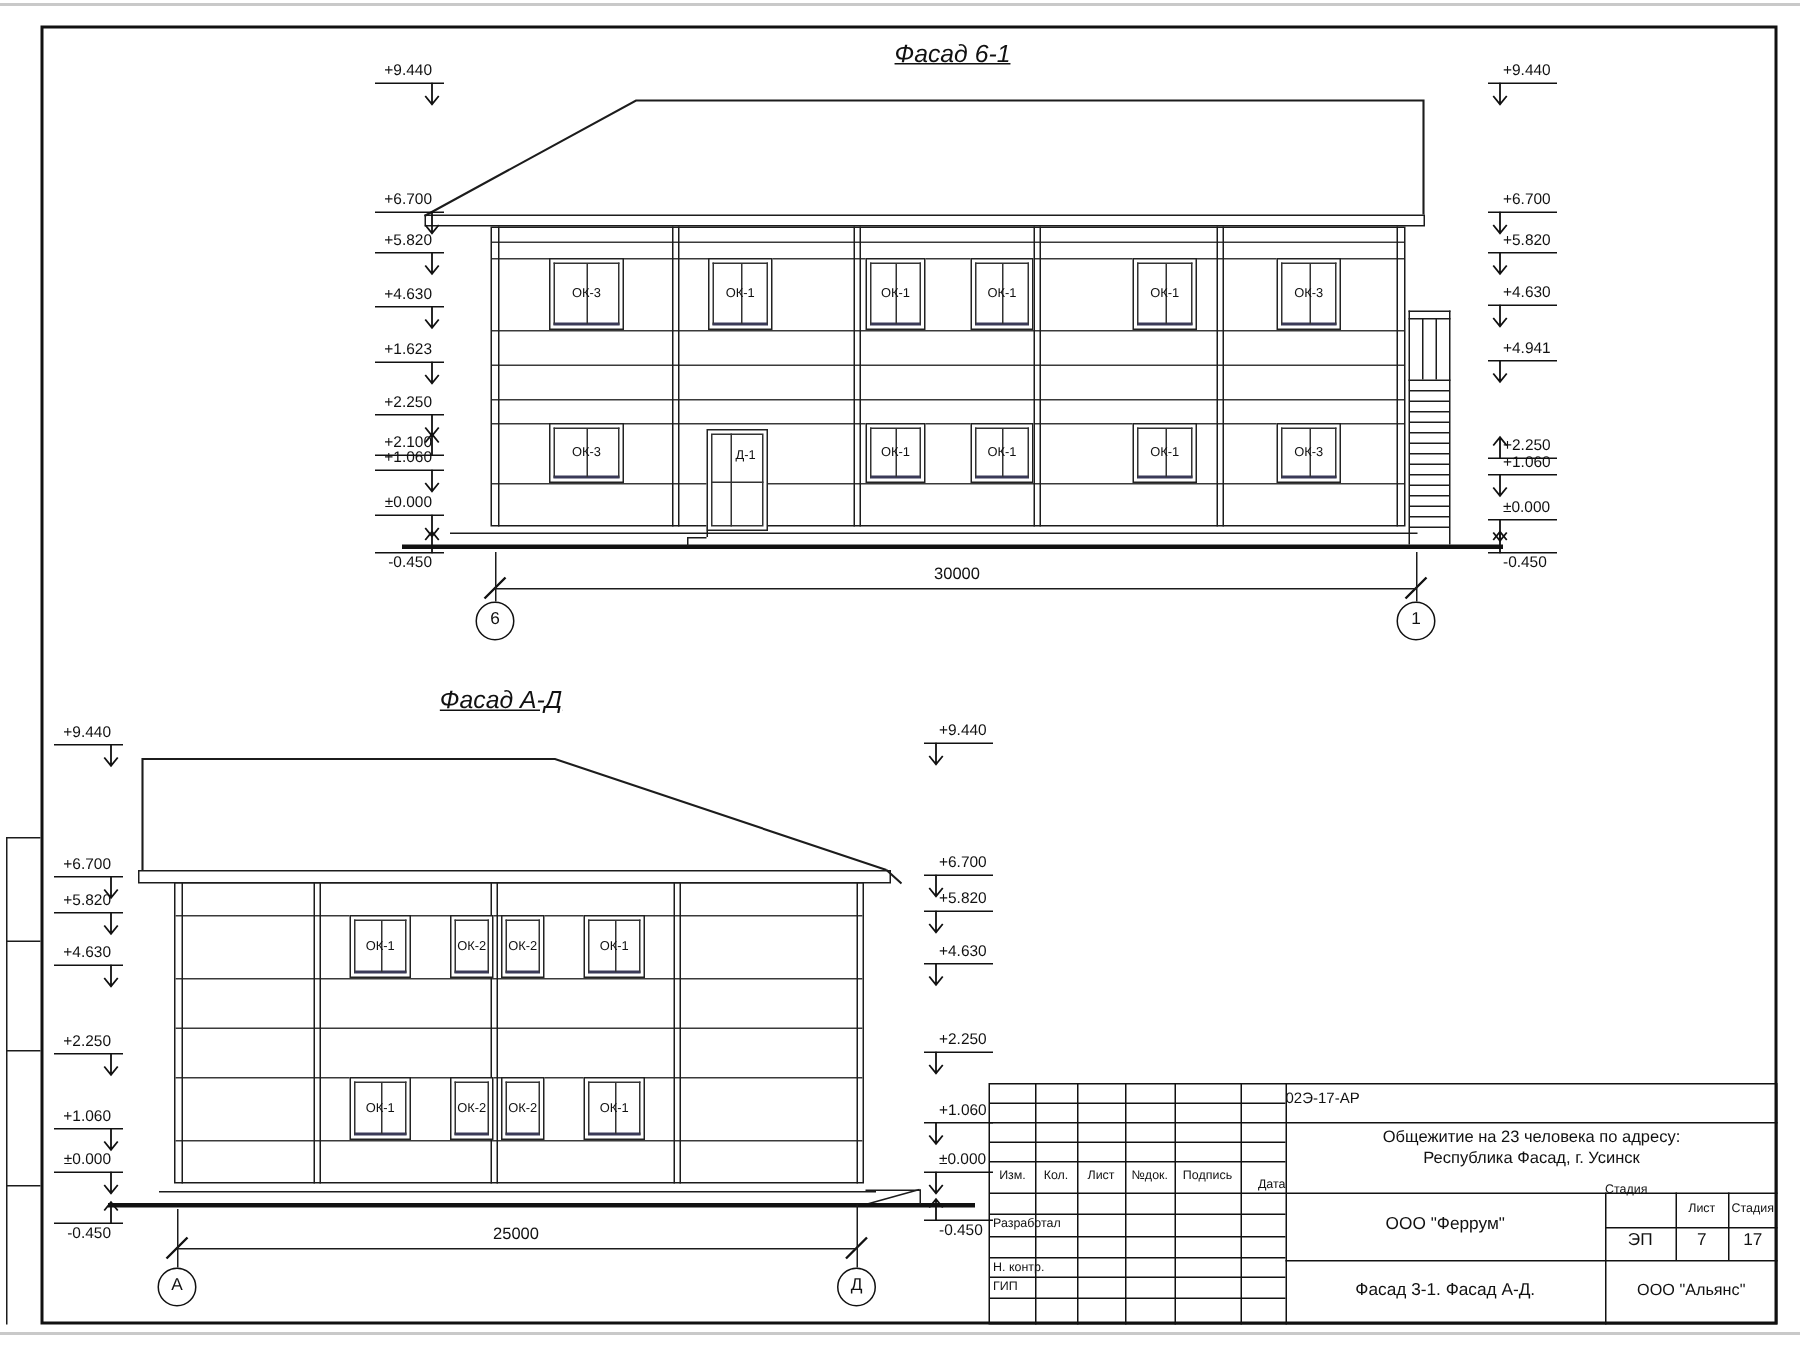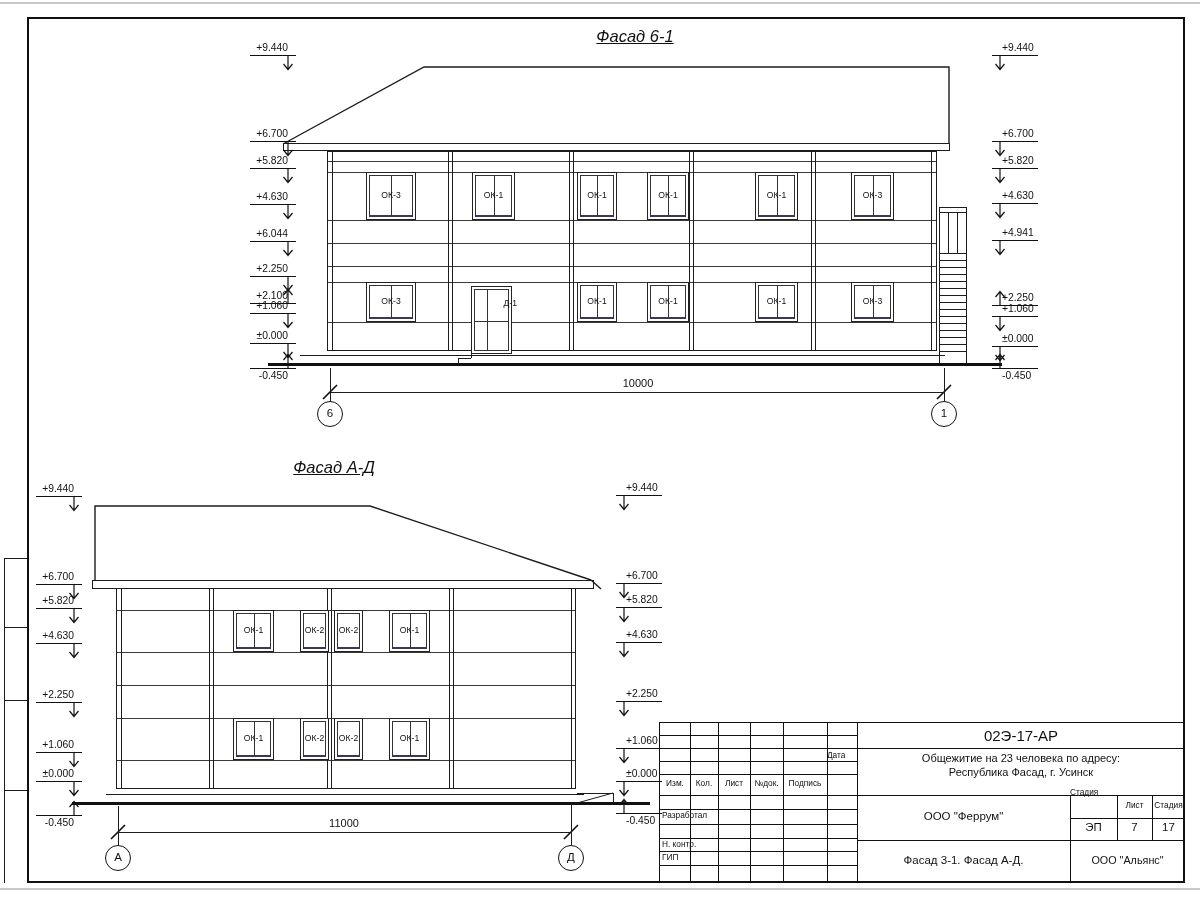--- a/index.html
+++ b/index.html
@@ -15,30 +15,30 @@
   <svg style="position:absolute;left:0;top:0" width="1200" height="900" viewBox="0 0 1200 900">
     <path d="M283 144 L424 67 H949 V143" fill="none" stroke="#1c1c1c" stroke-width="1.4"></path>
     <path d="M95 580 V506 H370 L591 580 M591 580 L601 589" fill="none" stroke="#1c1c1c" stroke-width="1.4"></path>
     <path d="M577 803 L613 793" fill="none" stroke="#1c1c1c" stroke-width="1"></path>
     <path d="M323 399 L337 385 M937 399 L951 385 M111 839 L125 825 M564 839 L578 825" stroke="#111" stroke-width="1.6"></path>
   </svg>
 
   <div class="t" style="left:555px;top:27px;width:160px;text-align:center;font-size:16.5px;font-style:italic;text-decoration:underline">Фасад 6-1</div>
   <div class="t" style="left:254px;top:458px;width:160px;text-align:center;font-size:16.5px;font-style:italic;text-decoration:underline">Фасад А-Д</div>
 
-  <div class="t" style="left:857px;top:727px;width:328px;text-align:center;font-size:15px">02Э-17-АР</div>
+  <div class="t" style="left:857px;top:727px;width:328px;font-size:10px">02Э-17-АР</div>
   <div class="t" style="left:857px;top:752px;width:328px;text-align:center;font-size:11px">Общежитие на 23 человека по адресу:</div>
   <div class="t" style="left:857px;top:766px;width:328px;text-align:center;font-size:11px">Республика Фасад, г. Усинск</div>
 
   <div class="t" style="left:660px;top:779px;width:30px;text-align:center;font-size:8.3px">Изм.</div>
   <div class="t" style="left:690px;top:779px;width:28px;text-align:center;font-size:8.3px">Кол.</div>
   <div class="t" style="left:718px;top:779px;width:32px;text-align:center;font-size:8.3px">Лист</div>
   <div class="t" style="left:750px;top:779px;width:33px;text-align:center;font-size:8.3px">№док.</div>
   <div class="t" style="left:783px;top:779px;width:44px;text-align:center;font-size:8.3px">Подпись</div>
-  <div class="t" style="left:827px;top:751px;width:30px;text-align:left;font-size:8.3px">Дата</div>
+  <div class="t" style="left:827px;top:785px;width:30px;text-align:right;font-size:8.3px">Дата</div>
 
   <div class="t" style="left:662px;top:811px;font-size:8.3px">Разработал</div>
   <div class="t" style="left:662px;top:840px;font-size:8.3px">Н. контр.</div>
   <div class="t" style="left:662px;top:853px;font-size:8.3px">ГИП</div>
 
   <div class="t" style="left:857px;top:810px;width:213px;text-align:center;font-size:11.5px">ООО "Феррум"</div>
 
   <div class="t" style="left:1070px;top:788px;width:47px;text-align:left;font-size:8.3px">Стадия</div>
   <div class="t" style="left:1117px;top:801px;width:35px;text-align:center;font-size:8.3px">Лист</div>
   <div class="t" style="left:1152px;top:801px;width:33px;text-align:center;font-size:8.3px">Стадия</div>
@@ -122,21 +122,21 @@
     <div style="position: absolute; left: 776.5px; top: 286px; width: 1px; height: 32px; background: rgb(51, 51, 51);"></div>
     <div style="position: absolute; left: 750px; top: 296px; width: 53px; text-align: center; color: rgb(17, 17, 17); white-space: nowrap; font-size: 8.6px; line-height: 11px;">ОК-1</div>
     <div style="position: absolute; left: 851px; top: 282px; width: 43px; height: 40px; border: 1.4px solid rgb(34, 34, 34); background: rgb(255, 255, 255);"></div>
     <div style="position: absolute; left: 854px; top: 285px; width: 37px; height: 34px; border-width: 1px 1px 2px; border-style: solid; border-color: rgb(51, 51, 51) rgb(51, 51, 51) rgb(58, 58, 88); border-image: initial;"></div>
     <div style="position: absolute; left: 872.5px; top: 286px; width: 1px; height: 32px; background: rgb(51, 51, 51);"></div>
     <div style="position: absolute; left: 846px; top: 296px; width: 53px; text-align: center; color: rgb(17, 17, 17); white-space: nowrap; font-size: 8.6px; line-height: 11px;">ОК-3</div>
     <div style="position: absolute; left: 471px; top: 286px; width: 41px; height: 68px; border: 1.4px solid rgb(34, 34, 34); background: rgb(255, 255, 255);"></div>
     <div style="position: absolute; left: 474px; top: 289px; width: 35px; height: 62px; border: 1px solid rgb(51, 51, 51);"></div>
     <div style="position: absolute; left: 487px; top: 289px; width: 1px; height: 62px; background: rgb(51, 51, 51);"></div>
     <div style="position: absolute; left: 474px; top: 321px; width: 35px; height: 1px; background: rgb(51, 51, 51);"></div>
-    <div style="position: absolute; left: 477px; top: 298px; width: 40px; text-align: right; color: rgb(17, 17, 17); white-space: nowrap; font-size: 8.6px; line-height: 11px;">Д-1</div>
+    <div style="position: absolute; left: 477px; top: 298px; width: 40px; text-align: center; color: rgb(17, 17, 17); white-space: nowrap; font-size: 8.6px; line-height: 11px;">Д-1</div>
     <div style="position: absolute; left: 939px; top: 207px; width: 1.4px; height: 156px; background: rgb(28, 28, 28);"></div>
     <div style="position: absolute; left: 966px; top: 207px; width: 1.4px; height: 156px; background: rgb(28, 28, 28);"></div>
     <div style="position: absolute; left: 939px; top: 207px; width: 28px; height: 1px; background: rgb(28, 28, 28);"></div>
     <div style="position: absolute; left: 939px; top: 212px; width: 28px; height: 1px; background: rgb(28, 28, 28);"></div>
     <div style="position: absolute; left: 948px; top: 212px; width: 1px; height: 41px; background: rgb(28, 28, 28);"></div>
     <div style="position: absolute; left: 957px; top: 212px; width: 1px; height: 41px; background: rgb(28, 28, 28);"></div>
     <div style="position: absolute; left: 939px; top: 253px; width: 28px; height: 1px; background: rgb(28, 28, 28);"></div>
     <div style="position: absolute; left: 940px; top: 260px; width: 26px; height: 1px; background: rgb(28, 28, 28);"></div>
     <div style="position: absolute; left: 940px; top: 267px; width: 26px; height: 1px; background: rgb(28, 28, 28);"></div>
     <div style="position: absolute; left: 940px; top: 274px; width: 26px; height: 1px; background: rgb(28, 28, 28);"></div>
@@ -168,21 +168,21 @@
     <div style="position: absolute; left: 236px; top: 155px; width: 52px; text-align: right; color: rgb(17, 17, 17); white-space: nowrap; font-size: 10.3px; line-height: 11px;">+5.820</div>
     <div style="position: absolute; left: 250px; top: 204px; width: 46px; height: 1px; background: rgb(17, 17, 17);"></div>
     <svg width="12" height="16" style="position: absolute; left: 282px; top: 204px;">
       <path d="M6 0 L6 14 M1.5 9 L6 14.5 L10.5 9" fill="none" stroke="#111" stroke-width="1.2"></path>
     </svg>
     <div style="position: absolute; left: 236px; top: 191px; width: 52px; text-align: right; color: rgb(17, 17, 17); white-space: nowrap; font-size: 10.3px; line-height: 11px;">+4.630</div>
     <div style="position: absolute; left: 250px; top: 241px; width: 46px; height: 1px; background: rgb(17, 17, 17);"></div>
     <svg width="12" height="16" style="position: absolute; left: 282px; top: 241px;">
       <path d="M6 0 L6 14 M1.5 9 L6 14.5 L10.5 9" fill="none" stroke="#111" stroke-width="1.2"></path>
     </svg>
-    <div style="position: absolute; left: 236px; top: 228px; width: 52px; text-align: right; color: rgb(17, 17, 17); white-space: nowrap; font-size: 10.3px; line-height: 11px;">+6.044</div>
+    <div style="position: absolute; left: 236px; top: 228px; width: 52px; text-align: right; color: rgb(17, 17, 17); white-space: nowrap; font-size: 10.3px; line-height: 11px;">+1.623</div>
     <div style="position: absolute; left: 250px; top: 276px; width: 46px; height: 1px; background: rgb(17, 17, 17);"></div>
     <svg width="12" height="16" style="position: absolute; left: 282px; top: 276px;">
       <path d="M6 0 L6 14 M1.5 9 L6 14.5 L10.5 9" fill="none" stroke="#111" stroke-width="1.2"></path>
     </svg>
     <div style="position: absolute; left: 236px; top: 263px; width: 52px; text-align: right; color: rgb(17, 17, 17); white-space: nowrap; font-size: 10.3px; line-height: 11px;">+2.250</div>
     <div style="position: absolute; left: 250px; top: 303px; width: 46px; height: 1px; background: rgb(17, 17, 17);"></div>
     <svg width="12" height="16" style="position: absolute; left: 282px; top: 288px;">
       <path d="M6 16 L6 2 M1.5 7 L6 1.5 L10.5 7" fill="none" stroke="#111" stroke-width="1.2"></path>
     </svg>
     <div style="position: absolute; left: 236px; top: 290px; width: 52px; text-align: right; color: rgb(17, 17, 17); white-space: nowrap; font-size: 10.3px; line-height: 11px;">+2.100</div>
@@ -242,21 +242,21 @@
     </svg>
     <div style="position: absolute; left: 1002px; top: 333px; width: 56px; text-align: left; color: rgb(17, 17, 17); white-space: nowrap; font-size: 10.3px; line-height: 11px;">±0.000</div>
     <div style="position: absolute; left: 992px; top: 368px; width: 46px; height: 1px; background: rgb(17, 17, 17);"></div>
     <svg width="12" height="16" style="position: absolute; left: 994px; top: 353px;">
       <path d="M6 16 L6 2 M1.5 7 L6 1.5 L10.5 7" fill="none" stroke="#111" stroke-width="1.2"></path>
     </svg>
     <div style="position: absolute; left: 1002px; top: 370px; width: 56px; text-align: left; color: rgb(17, 17, 17); white-space: nowrap; font-size: 10.3px; line-height: 11px;">-0.450</div>
     <div style="position: absolute; left: 330px; top: 368px; width: 1px; height: 33px; background: rgb(28, 28, 28);"></div>
     <div style="position: absolute; left: 944px; top: 368px; width: 1px; height: 33px; background: rgb(28, 28, 28);"></div>
     <div style="position: absolute; left: 330px; top: 392px; width: 614px; height: 1px; background: rgb(28, 28, 28);"></div>
-    <div style="position: absolute; left: 598px; top: 378px; width: 80px; text-align: center; color: rgb(17, 17, 17); white-space: nowrap; font-size: 11px; line-height: 11px;">10000</div>
+    <div style="position: absolute; left: 598px; top: 378px; width: 80px; text-align: center; color: rgb(17, 17, 17); white-space: nowrap; font-size: 11px; line-height: 11px;">30000</div>
     <div style="position: absolute; left: 317px; top: 401px; width: 26px; height: 26px; border: 1.2px solid rgb(17, 17, 17); background: rgb(255, 255, 255); border-radius: 50%;"></div>
     <div style="position: absolute; left: 317px; top: 408px; width: 26px; text-align: center; color: rgb(17, 17, 17); white-space: nowrap; font-size: 11.5px; line-height: 11px;">6</div>
     <div style="position: absolute; left: 931px; top: 401px; width: 26px; height: 26px; border: 1.2px solid rgb(17, 17, 17); background: rgb(255, 255, 255); border-radius: 50%;"></div>
     <div style="position: absolute; left: 931px; top: 408px; width: 26px; text-align: center; color: rgb(17, 17, 17); white-space: nowrap; font-size: 11.5px; line-height: 11px;">1</div>
     <div style="position: absolute; left: 92px; top: 580px; width: 502px; height: 9px; border: 1.2px solid rgb(28, 28, 28);"></div>
     <div style="position: absolute; left: 116px; top: 588px; width: 460px; height: 201px; border: 1.3px solid rgb(28, 28, 28);"></div>
     <div style="position: absolute; left: 117px; top: 610px; width: 458px; height: 1px; background: rgb(58, 58, 58);"></div>
     <div style="position: absolute; left: 117px; top: 652px; width: 458px; height: 1px; background: rgb(58, 58, 58);"></div>
     <div style="position: absolute; left: 117px; top: 685px; width: 458px; height: 1px; background: rgb(58, 58, 58);"></div>
     <div style="position: absolute; left: 117px; top: 718px; width: 458px; height: 1px; background: rgb(58, 58, 58);"></div>
@@ -377,21 +377,21 @@
     </svg>
     <div style="position: absolute; left: 626px; top: 768px; width: 56px; text-align: left; color: rgb(17, 17, 17); white-space: nowrap; font-size: 10.3px; line-height: 11px;">±0.000</div>
     <div style="position: absolute; left: 616px; top: 813px; width: 46px; height: 1px; background: rgb(17, 17, 17);"></div>
     <svg width="12" height="16" style="position: absolute; left: 618px; top: 798px;">
       <path d="M6 16 L6 2 M1.5 7 L6 1.5 L10.5 7" fill="none" stroke="#111" stroke-width="1.2"></path>
     </svg>
     <div style="position: absolute; left: 626px; top: 815px; width: 56px; text-align: left; color: rgb(17, 17, 17); white-space: nowrap; font-size: 10.3px; line-height: 11px;">-0.450</div>
     <div style="position: absolute; left: 118px; top: 806px; width: 1px; height: 39px; background: rgb(28, 28, 28);"></div>
     <div style="position: absolute; left: 571px; top: 803px; width: 1px; height: 42px; background: rgb(28, 28, 28);"></div>
     <div style="position: absolute; left: 118px; top: 832px; width: 453px; height: 1px; background: rgb(28, 28, 28);"></div>
-    <div style="position: absolute; left: 304px; top: 818px; width: 80px; text-align: center; color: rgb(17, 17, 17); white-space: nowrap; font-size: 11px; line-height: 11px;">11000</div>
+    <div style="position: absolute; left: 304px; top: 818px; width: 80px; text-align: center; color: rgb(17, 17, 17); white-space: nowrap; font-size: 11px; line-height: 11px;">25000</div>
     <div style="position: absolute; left: 105px; top: 845px; width: 26px; height: 26px; border: 1.2px solid rgb(17, 17, 17); background: rgb(255, 255, 255); border-radius: 50%;"></div>
     <div style="position: absolute; left: 105px; top: 852px; width: 26px; text-align: center; color: rgb(17, 17, 17); white-space: nowrap; font-size: 11.5px; line-height: 11px;">А</div>
     <div style="position: absolute; left: 558px; top: 845px; width: 26px; height: 26px; border: 1.2px solid rgb(17, 17, 17); background: rgb(255, 255, 255); border-radius: 50%;"></div>
     <div style="position: absolute; left: 558px; top: 852px; width: 26px; text-align: center; color: rgb(17, 17, 17); white-space: nowrap; font-size: 11.5px; line-height: 11px;">Д</div>
     <div style="position: absolute; left: 659px; top: 722px; width: 526px; height: 161px; border: 1.8px solid rgb(17, 17, 17);"></div>
     <div style="position: absolute; left: 690px; top: 722px; width: 1.2px; height: 161px; background: rgb(17, 17, 17);"></div>
     <div style="position: absolute; left: 718px; top: 722px; width: 1.2px; height: 161px; background: rgb(17, 17, 17);"></div>
     <div style="position: absolute; left: 750px; top: 722px; width: 1.2px; height: 161px; background: rgb(17, 17, 17);"></div>
     <div style="position: absolute; left: 783px; top: 722px; width: 1.2px; height: 161px; background: rgb(17, 17, 17);"></div>
     <div style="position: absolute; left: 827px; top: 722px; width: 1.2px; height: 161px; background: rgb(17, 17, 17);"></div>

